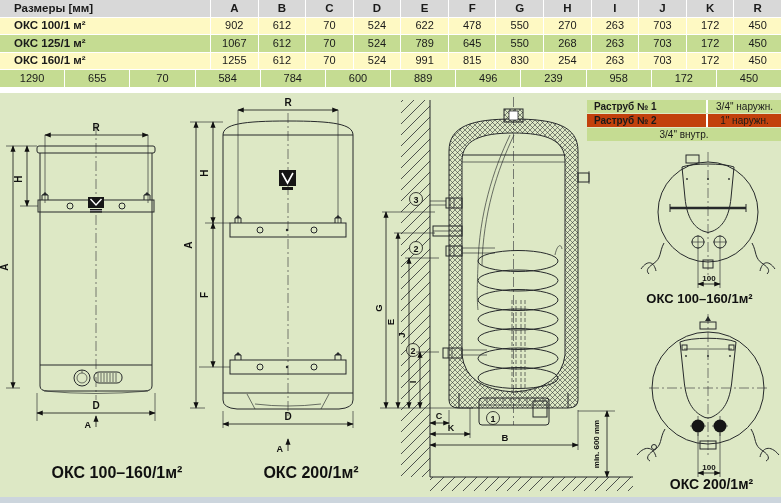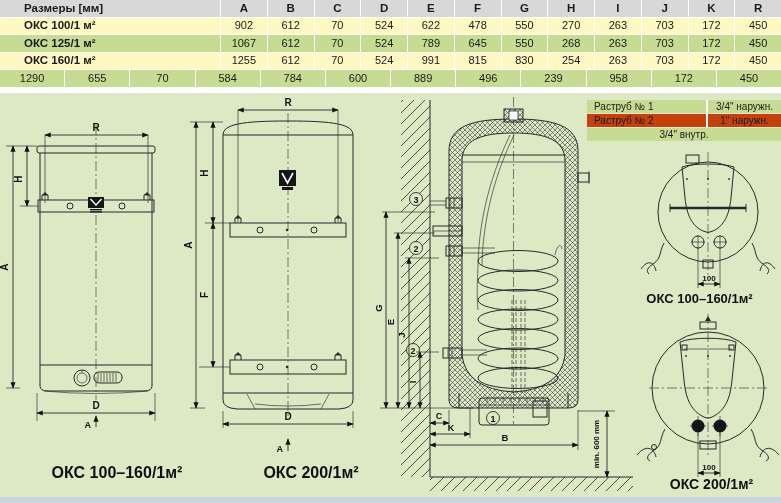--- a/index.html
+++ b/index.html
@@ -8,32 +8,32 @@
     background:#fff;color:#1a1a1a;
     font-family:"Liberation Sans",sans-serif;
   }
   
   .dims-table{position:absolute;left:0;top:0;width:781px}
   .dt-row{display:flex;height:16.5px;margin-bottom:1px;background:#fef9c3}
   .dt-row.head{background:var(--header_bg)}
   .dt-row.hl{background:var(--highlight)}
   .dt-cell{border-right:1px solid #fff;display:flex;align-items:center;justify-content:center;font-size:11px;line-height:1;white-space:nowrap}
   .dt-cell:last-child{border-right:none}
-  .dt-model{width:196px;justify-content:flex-start;padding-left:24px;font-weight:bold;font-size:11.5px}
+  .dt-model{width:196px;justify-content:flex-start;padding-left:14px;font-weight:bold;font-size:11.5px}
   .dt-val{flex:1}
   .dt-colhead{font-weight:bold;font-size:11.5px}
   
   .panel{position:absolute;left:0;top:93px;width:781px;height:404px;background:var(--panel_bg)}
   .footer-strip{position:absolute;left:0;top:497px;width:781px;height:6px;background:var(--footer_bg)}
   
   .fit-table{position:absolute;left:587px;top:100px;width:194px}
   .fit-row{display:flex;height:13px;margin-bottom:1px;background:#c2410c}
   .fit-row.hl{background:var(--highlight)}
   .fit-cell{display:flex;align-items:center;font-size:10px;line-height:1;white-space:nowrap}
-  .fit-label{width:112px;border-right:2px solid #fff;font-weight:normal;padding-left:7px}
+  .fit-label{width:112px;border-right:2px solid #fff;font-weight:bold;padding-left:7px}
   .fit-value{flex:1;justify-content:center}
   
   .caption{position:absolute;font-weight:bold;color:#101010;text-align:center;line-height:1.1}
   
   svg{position:absolute;overflow:visible}
   svg text{font-family:"Liberation Sans",sans-serif;font-weight:bold;fill:#111}
   .ln{stroke:#26292b;stroke-width:1;fill:none}
   .thin{stroke:#26292b;stroke-width:0.65;fill:none}
   .dim{stroke:#111;stroke-width:0.8;fill:none}
   .cl{stroke:#3a3d3f;stroke-width:0.65;fill:none;stroke-dasharray:10 3 2 3}

